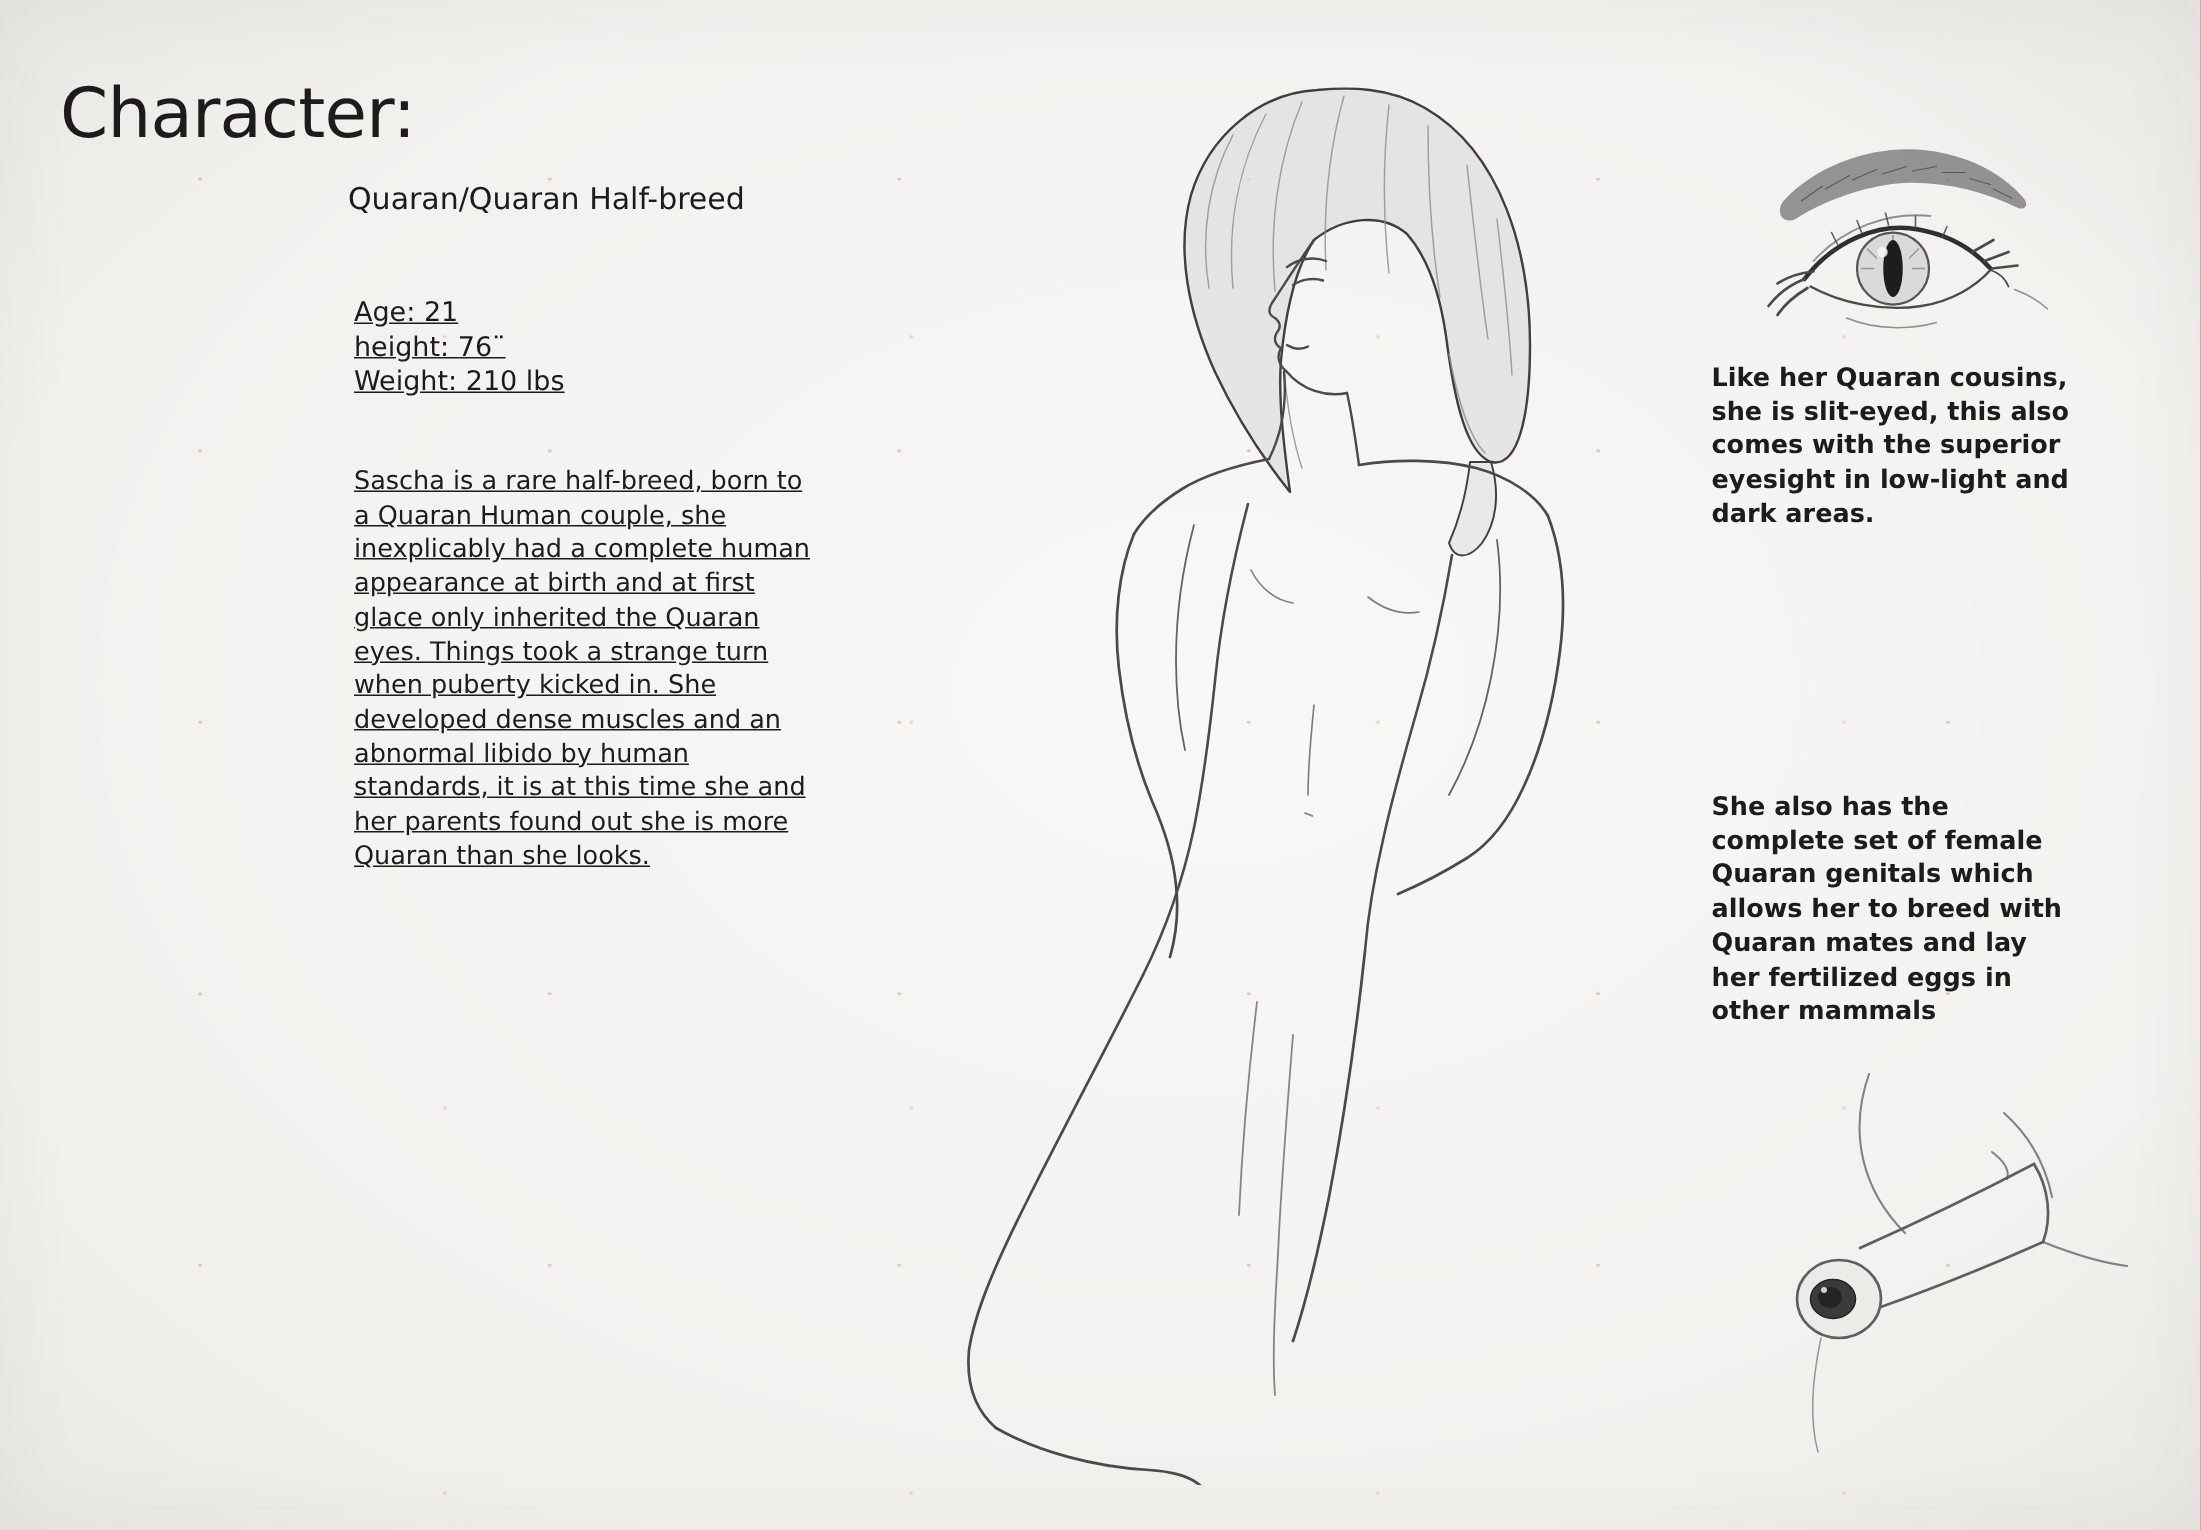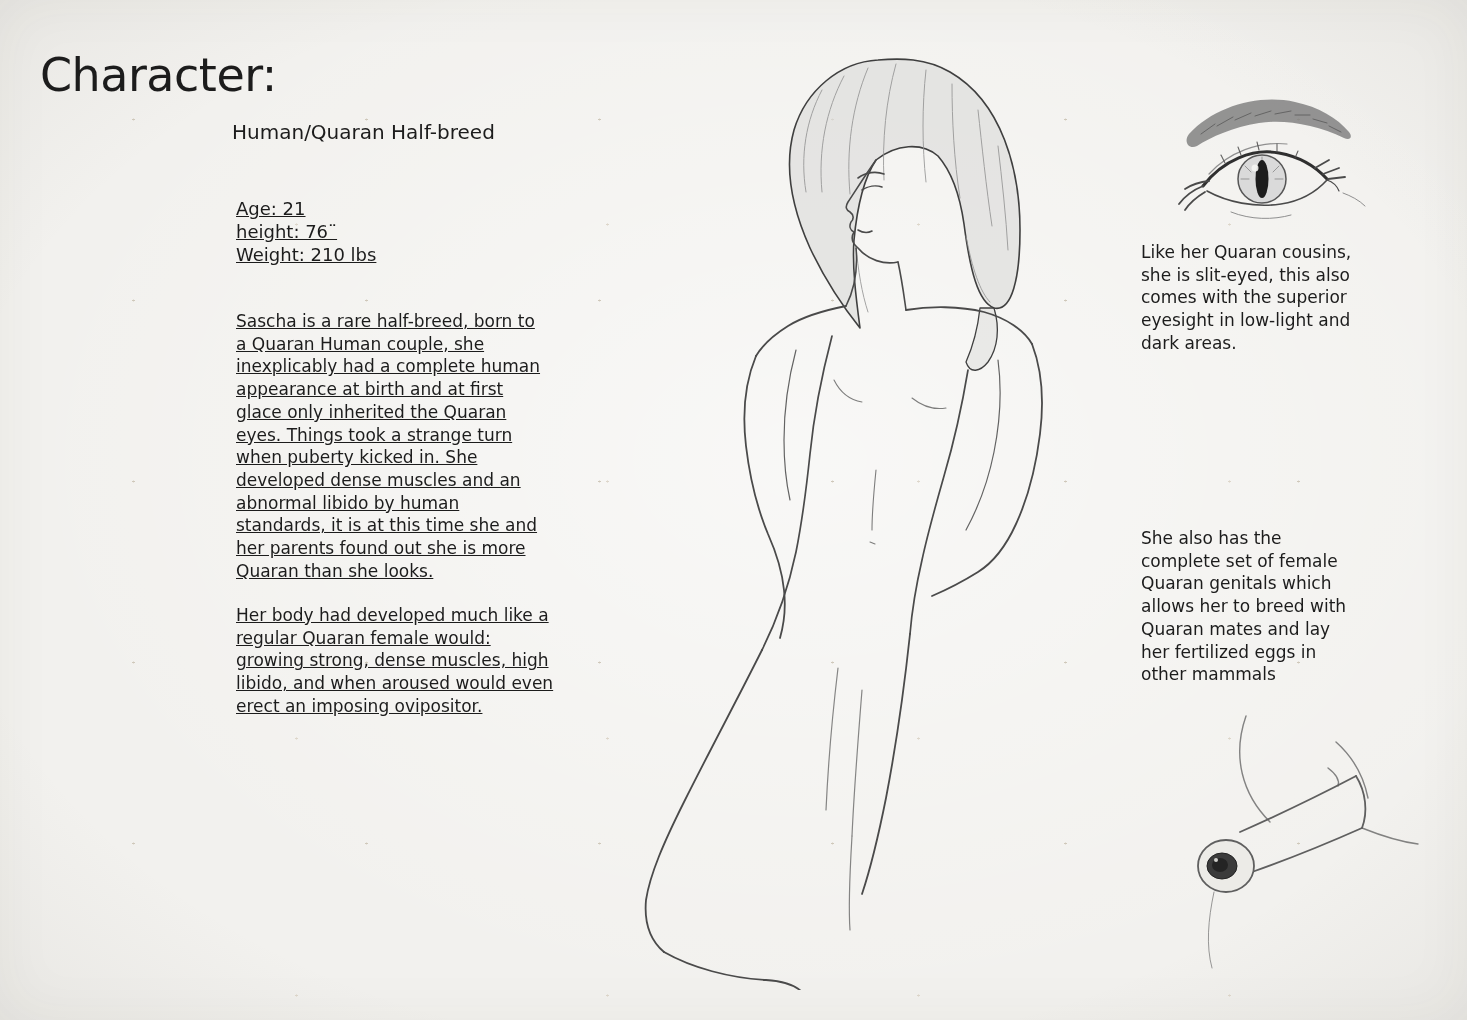--- a/index.html
+++ b/index.html
@@ -21,57 +21,52 @@
     box-shadow: inset 0 0 60px rgba(60,55,40,0.05);
   }
   .abs { position:absolute; }
   .multiline { white-space:pre-line; }
   .title-row { display:flex; align-items:flex-start; gap:26px;flex-direction:column; }
   .title-label { font-size:46px; letter-spacing:-0.5px; }
   .title-name  { font-size:63px; letter-spacing:-1px; }
   .subtitle    { font-size:20px; font-weight:500; }
   .stats       { font-size:18px; line-height:23px; }
   .body-text   { font-size:17px; line-height:22.7px;text-decoration:underline; }
-  .note-text   { font-size:17px; line-height:22.7px; }
+  .note-text   { font-size:17px; line-height:22.7px;font-weight:bold; }
   svg .pencil    { stroke:#4a4a4a; fill:none; stroke-linecap:round; stroke-linejoin:round; }
   svg .pencil-lt { stroke:#8f8f8f; fill:none; stroke-linecap:round; }
 </style>
 </head>
 <body>
 
 <div class="page">
 
   <div class="abs title-row" style="left:40px; top:48px;">
     <span class="title-label">Character:</span>
   </div>
-  <div class="abs subtitle" style="left:232px; top:120px;">Human/Quaran Half-breed</div>
+  <div class="abs subtitle" style="left:232px; top:120px;">Quaran/Quaran Half-breed</div>
 
   <div class="abs stats" style="left:236px; top:197px;text-decoration:underline;">
     <div>Age: 21</div>
     <div>height: 76¨</div>
     <div>Weight: 210 lbs</div>
   </div>
 
   <div class="abs body-text multiline" style="left:236px; top:310px; width:420px;">Sascha is a rare half-breed, born to
 a Quaran Human couple, she
 inexplicably had a complete human
 appearance at birth and at first
 glace only inherited the Quaran
 eyes. Things took a strange turn
 when puberty kicked in. She
 developed dense muscles and an
 abnormal libido by human
 standards, it is at this time she and
 her parents found out she is more
 Quaran than she looks.</div>
-  <div class="abs body-text multiline" style="left:236px; top:604px; width:420px;">Her body had developed much like a
-regular Quaran female would:
-growing strong, dense muscles, high
-libido, and when aroused would even
-erect an imposing ovipositor.</div>
 
   <div class="abs note-text multiline" style="left:1141px; top:241px; width:300px;">Like her Quaran cousins,
 she is slit-eyed, this also
 comes with the superior
 eyesight in low-light and
 dark areas.</div>
   <div class="abs note-text multiline" style="left:1141px; top:527px; width:300px;">She also has the
 complete set of female
 Quaran genitals which
 allows her to breed with

